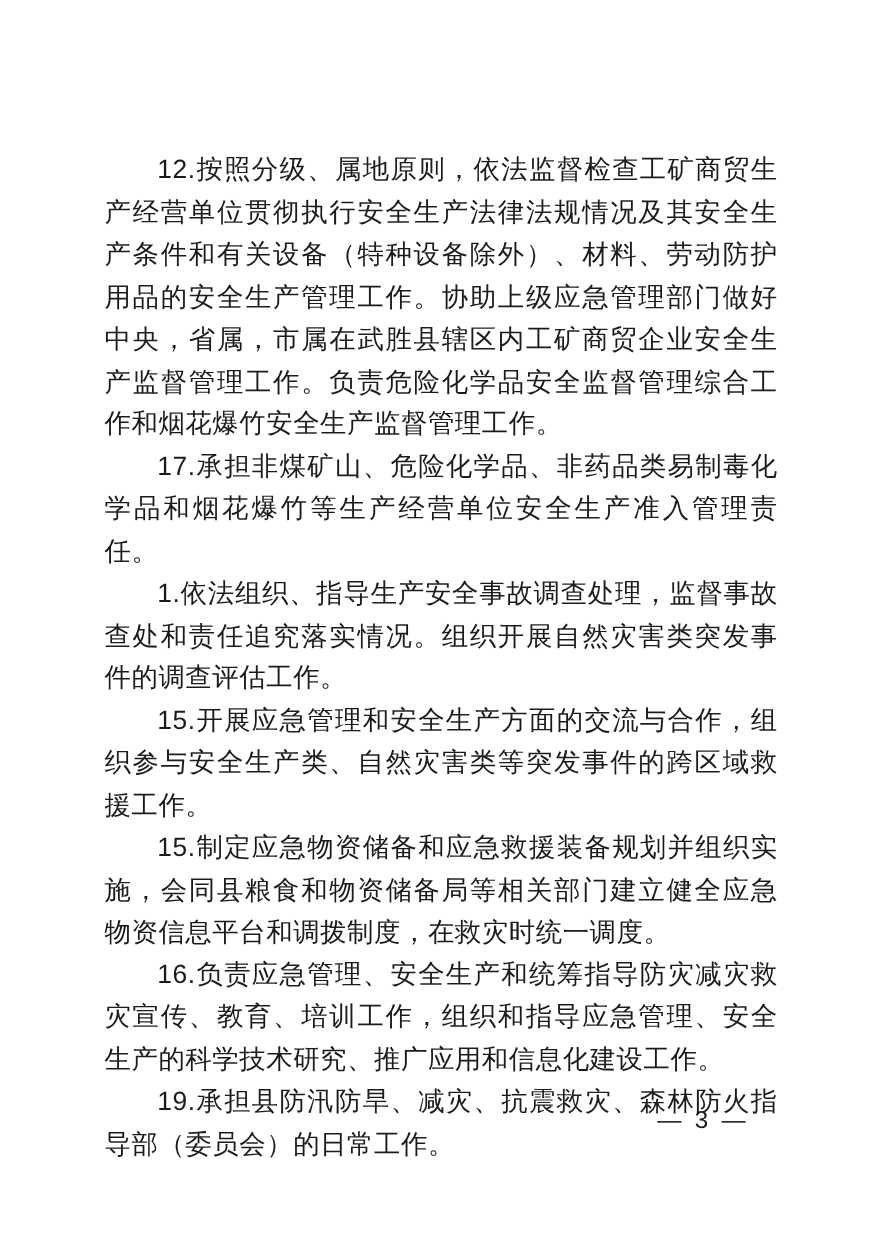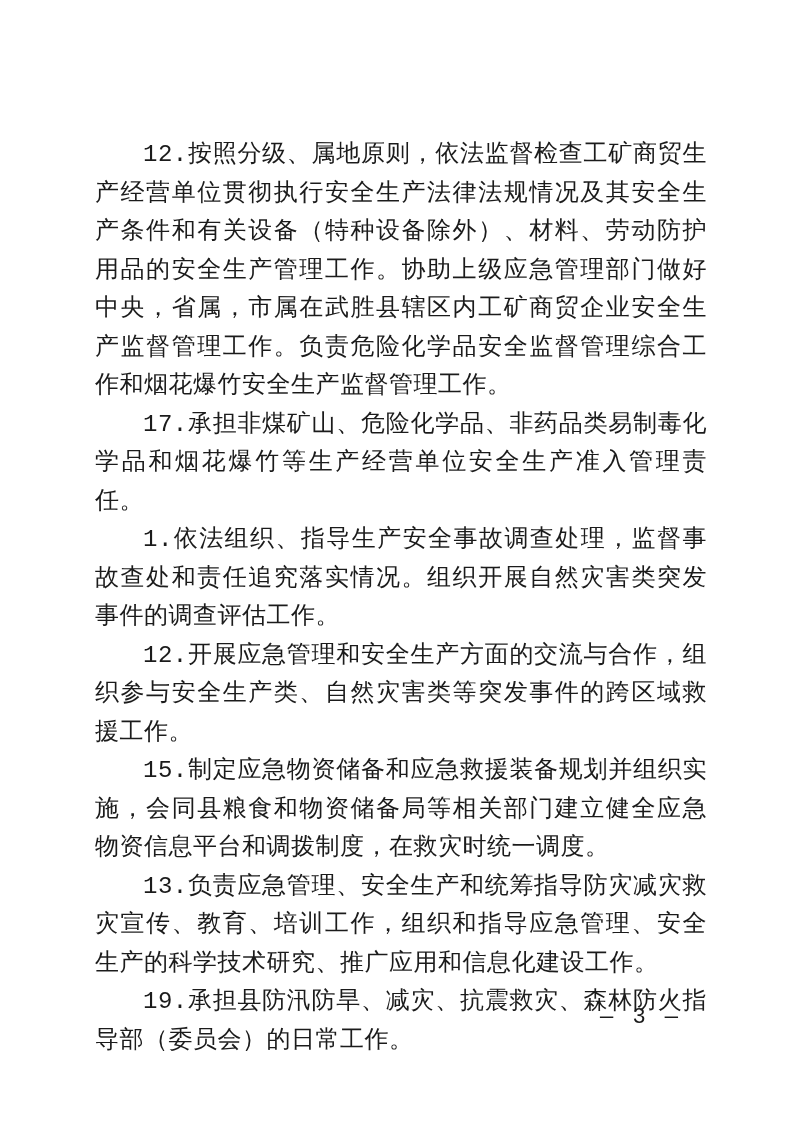--- a/index.html
+++ b/index.html
@@ -6,21 +6,21 @@
     margin: 0;
     padding: 0;
     background: #ffffff;
   }
   .page {
     position: relative;
     width: 793px;
     height: 1122px;
     background: #ffffff;
     overflow: hidden;
-    font-family: Liberation Mono, monospace;
+    font-family: Liberation Sans, sans-serif;
   }
   .content {
     position: absolute;
     left: 95px;
     top: 136px;
     width: 612px;
   }
   .content p {
     margin: 0;
     padding: 0;
@@ -43,19 +43,19 @@
   }
 </style>
 </head>
 <body>
 
 <div class="page">
   <div class="content">
     <p>12.按照分级、属地原则，依法监督检查工矿商贸生产经营单位贯彻执行安全生产法律法规情况及其安全生产条件和有关设备（特种设备除外）、材料、劳动防护用品的安全生产管理工作。协助上级应急管理部门做好中央，省属，市属在武胜县辖区内工矿商贸企业安全生产监督管理工作。负责危险化学品安全监督管理综合工作和烟花爆竹安全生产监督管理工作。</p>
     <p>17.承担非煤矿山、危险化学品、非药品类易制毒化学品和烟花爆竹等生产经营单位安全生产准入管理责任。</p>
     <p>1.依法组织、指导生产安全事故调查处理，监督事故查处和责任追究落实情况。组织开展自然灾害类突发事件的调查评估工作。</p>
-    <p>12.开展应急管理和安全生产方面的交流与合作，组织参与安全生产类、自然灾害类等突发事件的跨区域救援工作。</p>
+    <p>15.开展应急管理和安全生产方面的交流与合作，组织参与安全生产类、自然灾害类等突发事件的跨区域救援工作。</p>
     <p>15.制定应急物资储备和应急救援装备规划并组织实施，会同县粮食和物资储备局等相关部门建立健全应急物资信息平台和调拨制度，在救灾时统一调度。</p>
-    <p>13.负责应急管理、安全生产和统筹指导防灾减灾救灾宣传、教育、培训工作，组织和指导应急管理、安全生产的科学技术研究、推广应用和信息化建设工作。</p>
+    <p>16.负责应急管理、安全生产和统筹指导防灾减灾救灾宣传、教育、培训工作，组织和指导应急管理、安全生产的科学技术研究、推广应用和信息化建设工作。</p>
     <p>19.承担县防汛防旱、减灾、抗震救灾、森林防火指导部（委员会）的日常工作。</p>
   </div>
   <div class="page-number">— 3 —</div>
 </div>
 
 </body></html>

